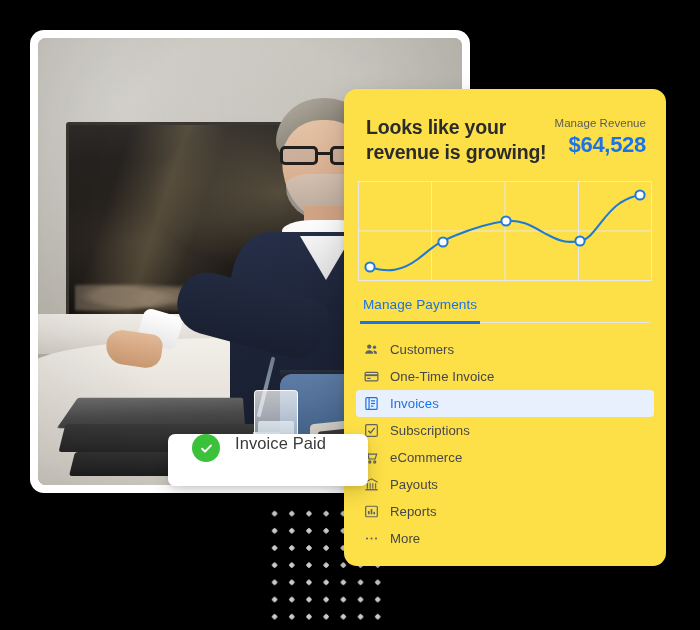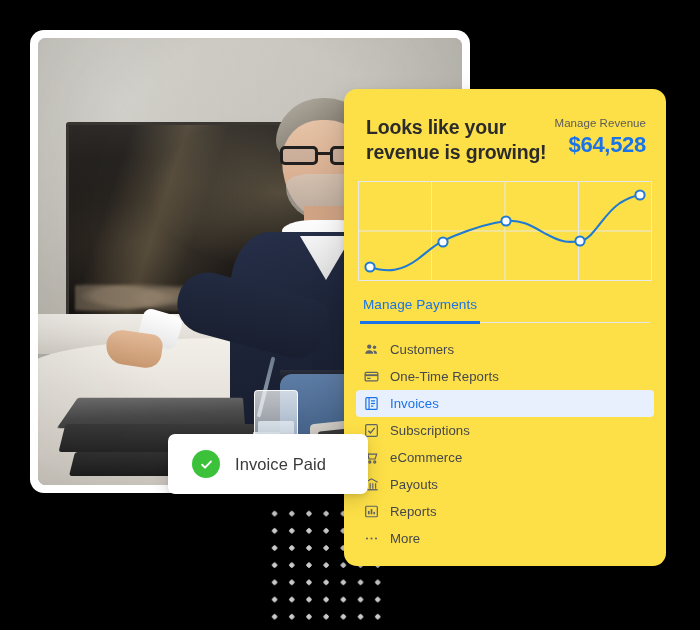--- a/index.html
+++ b/index.html
@@ -271,26 +271,26 @@
     background: radial-gradient(ellipse at 50% 42%, transparent 52%, rgba(0,0,0,0.10) 100%);
     pointer-events: none;
   }
 
   
   .toast {
     position: absolute;
     left: 168px;
     top: 434px;
     width: 200px;
-    height: 60px;
+    height: 52px;
     background: #ffffff;
     border-radius: 7px;
     box-shadow: 0 7px 20px rgba(0,0,0,0.15), 0 2px 5px rgba(0,0,0,0.09);
     display: flex;
-    align-items: center;
+    align-items: flex-start;
     padding-left: 24px;
     gap: 15px;
     z-index: 6;
   }
   .check-circle {
     width: 28px; height: 28px;
     border-radius: 50%;
     background: #3cc13b;
     display: flex; align-items: center; justify-content: center;
     flex: 0 0 auto;
@@ -500,21 +500,21 @@
       </div>
 
       <div class="menu-item">
         <span class="mi-icon">
           <svg width="15" height="15" viewBox="0 0 16 16" fill="none" stroke="currentColor" stroke-width="1.3">
             <rect x="1.2" y="3.6" width="13.6" height="9" rx="1.2"></rect>
             <line x1="1.2" y1="6.6" x2="14.8" y2="6.6" stroke-width="2"></line>
             <line x1="3.4" y1="10" x2="7" y2="10"></line>
           </svg>
         </span>
-        <span class="mi-label">One-Time Reports</span>
+        <span class="mi-label">One-Time Invoice</span>
       </div>
 
       <div class="menu-item active">
         <span class="mi-icon">
           <svg width="15" height="15" viewBox="0 0 16 16" fill="none" stroke="currentColor" stroke-width="1.3">
             <rect x="2" y="1.8" width="12" height="12.4" rx="1"></rect>
             <line x1="5.4" y1="1.8" x2="5.4" y2="14.2"></line>
             <line x1="7.4" y1="5.2" x2="11.8" y2="5.2"></line>
             <line x1="7.4" y1="8" x2="11.8" y2="8"></line>
             <line x1="7.4" y1="10.8" x2="10" y2="10.8"></line>

